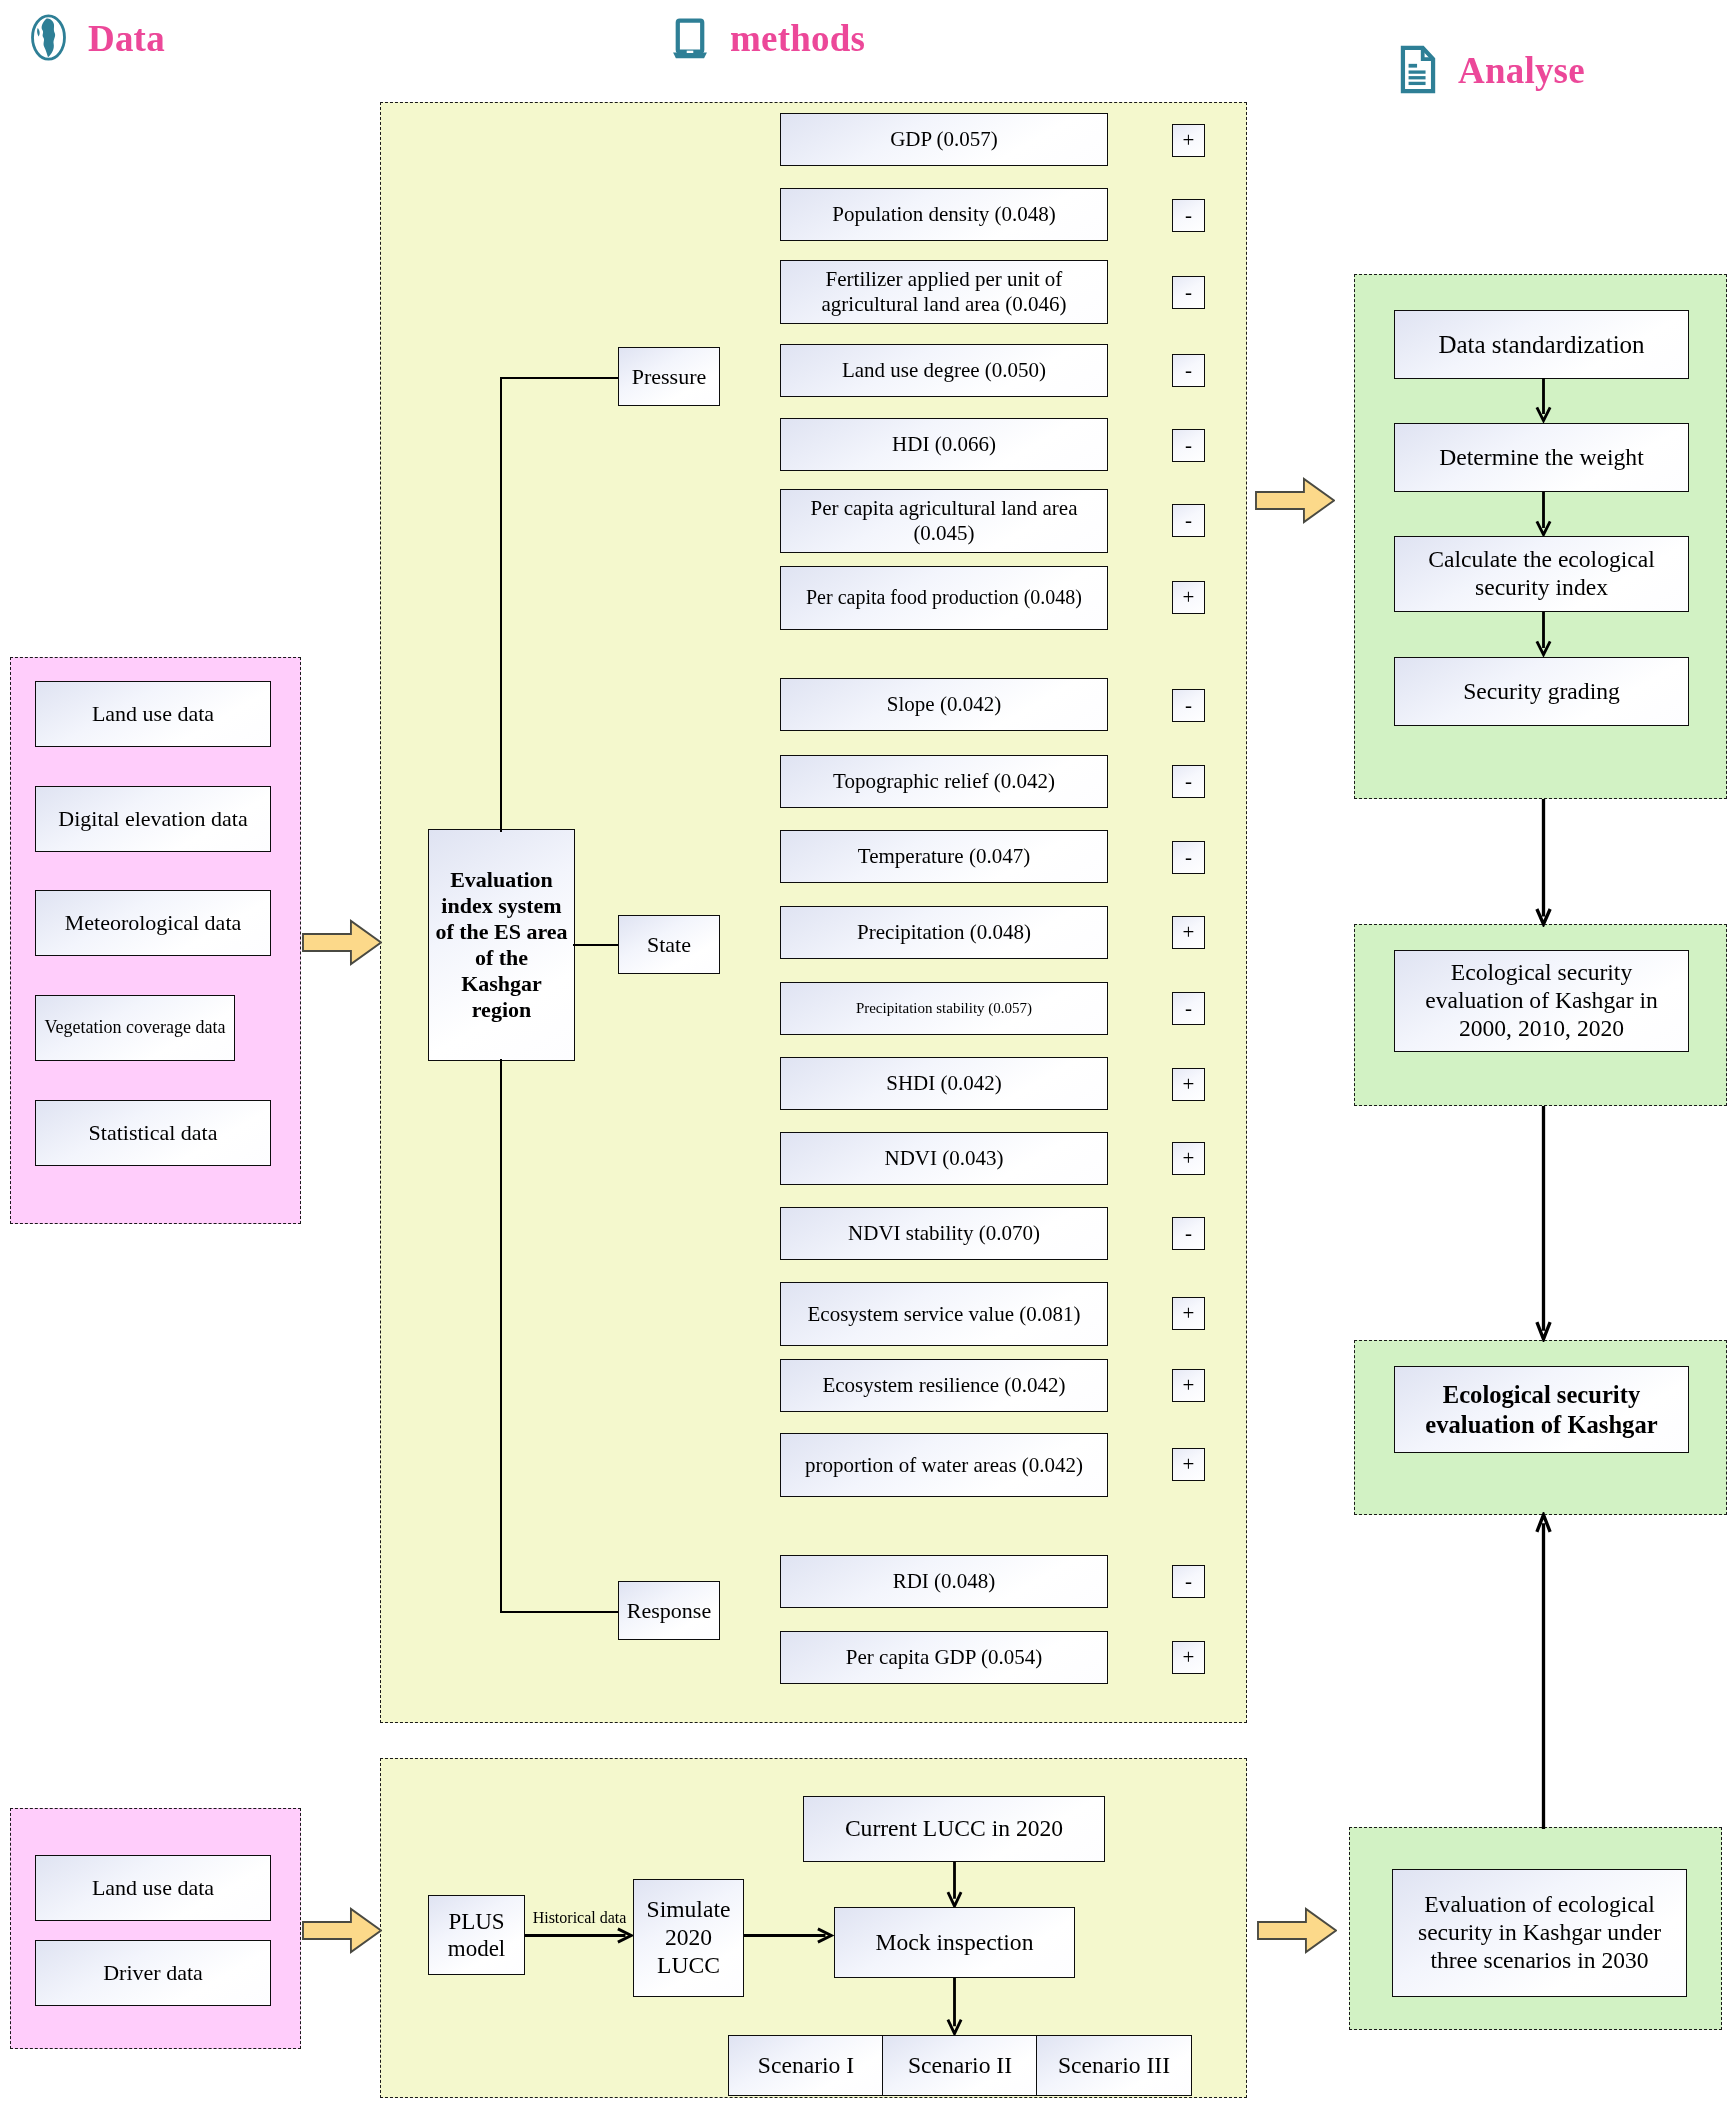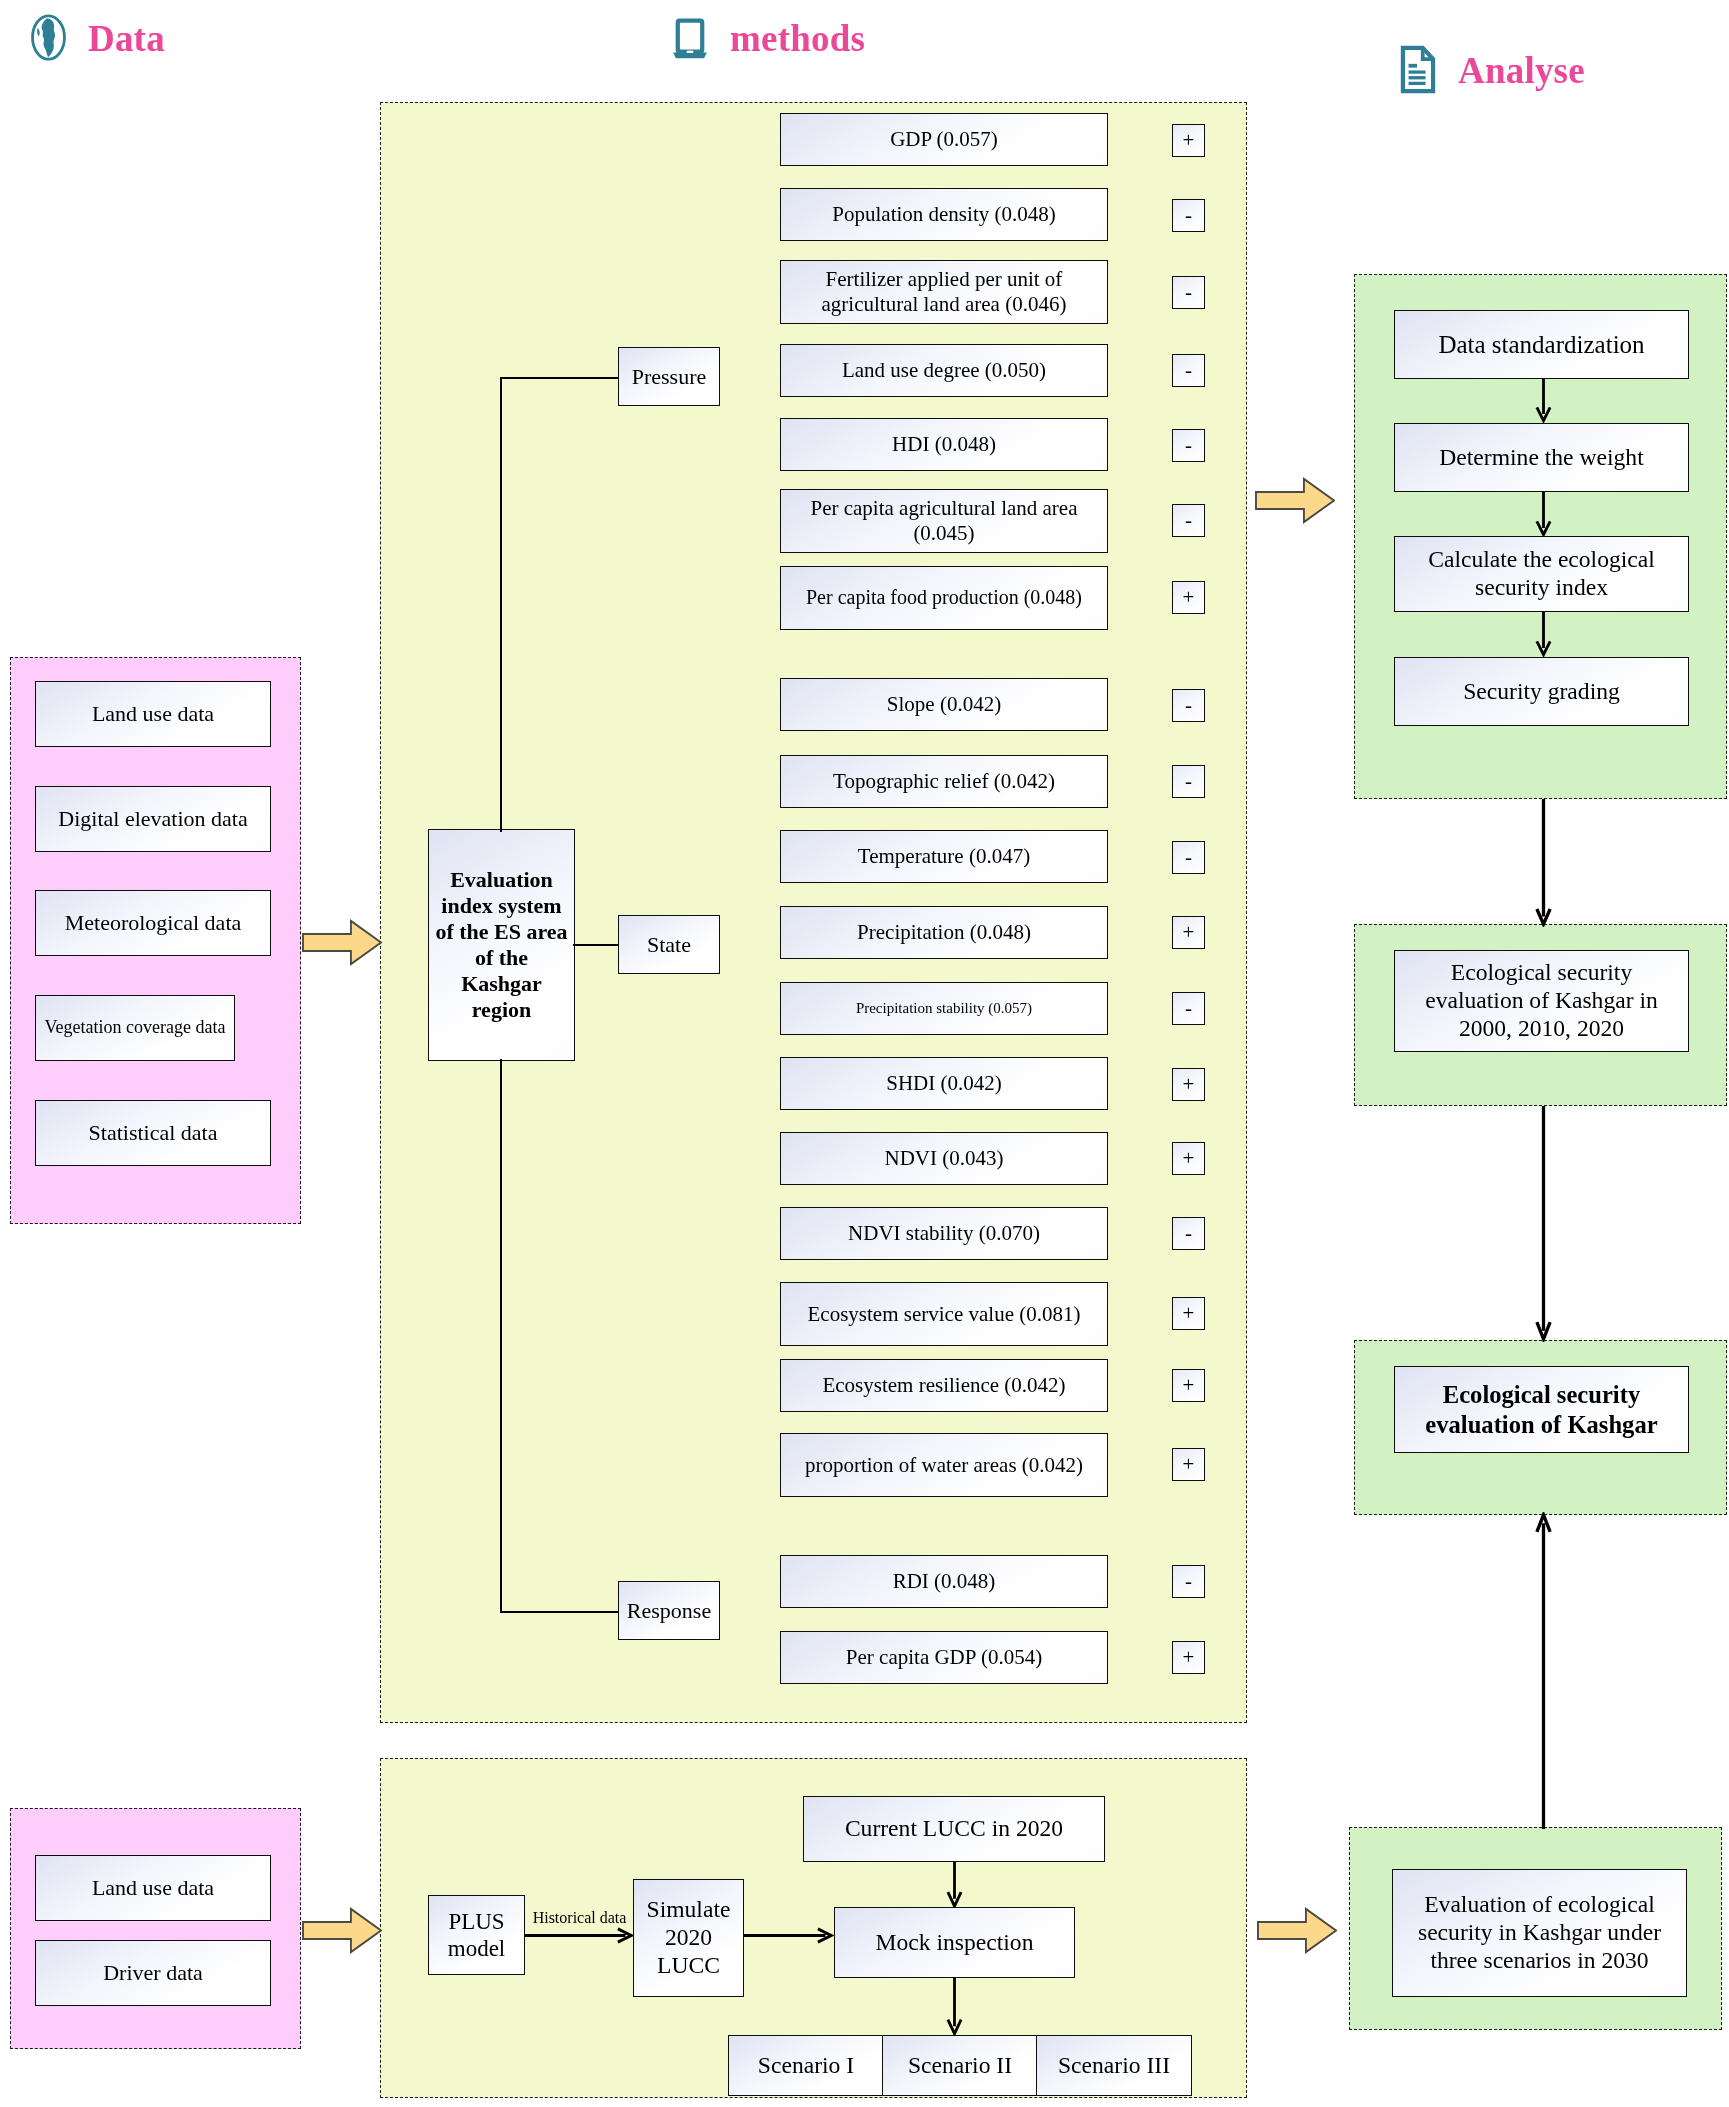--- a/index.html
+++ b/index.html
@@ -163,21 +163,21 @@
 
 <div class="abs node" style="left:780px; top:188px; width:328px; height:53px; font-size:21px;">Population density (0.048)</div>
 <div class="abs sign-box" style="left:1172px; top:199px; width:33px; height:33px;">-</div>
 
 <div class="abs node" style="left:780px; top:260px; width:328px; height:64px; font-size:21px;">Fertilizer applied per unit of agricultural land area (0.046)</div>
 <div class="abs sign-box" style="left:1172px; top:276px; width:33px; height:33px;">-</div>
 
 <div class="abs node" style="left:780px; top:344px; width:328px; height:53px; font-size:21px;">Land use degree (0.050)</div>
 <div class="abs sign-box" style="left:1172px; top:354px; width:33px; height:33px;">-</div>
 
-<div class="abs node" style="left:780px; top:418px; width:328px; height:53px; font-size:21px;">HDI (0.048)</div>
+<div class="abs node" style="left:780px; top:418px; width:328px; height:53px; font-size:21px;">HDI (0.066)</div>
 <div class="abs sign-box" style="left:1172px; top:429px; width:33px; height:33px;">-</div>
 
 <div class="abs node" style="left:780px; top:489px; width:328px; height:64px; font-size:21px;">Per capita agricultural land area (0.045)</div>
 <div class="abs sign-box" style="left:1172px; top:504px; width:33px; height:33px;">-</div>
 
 <div class="abs node" style="left:780px; top:566px; width:328px; height:64px; font-size:20px;">Per capita food production (0.048)</div>
 <div class="abs sign-box" style="left:1172px; top:581px; width:33px; height:33px;">+</div>
 
 <div class="abs node" style="left:780px; top:678px; width:328px; height:53px; font-size:21px;">Slope (0.042)</div>
 <div class="abs sign-box" style="left:1172px; top:689px; width:33px; height:33px;">-</div>

